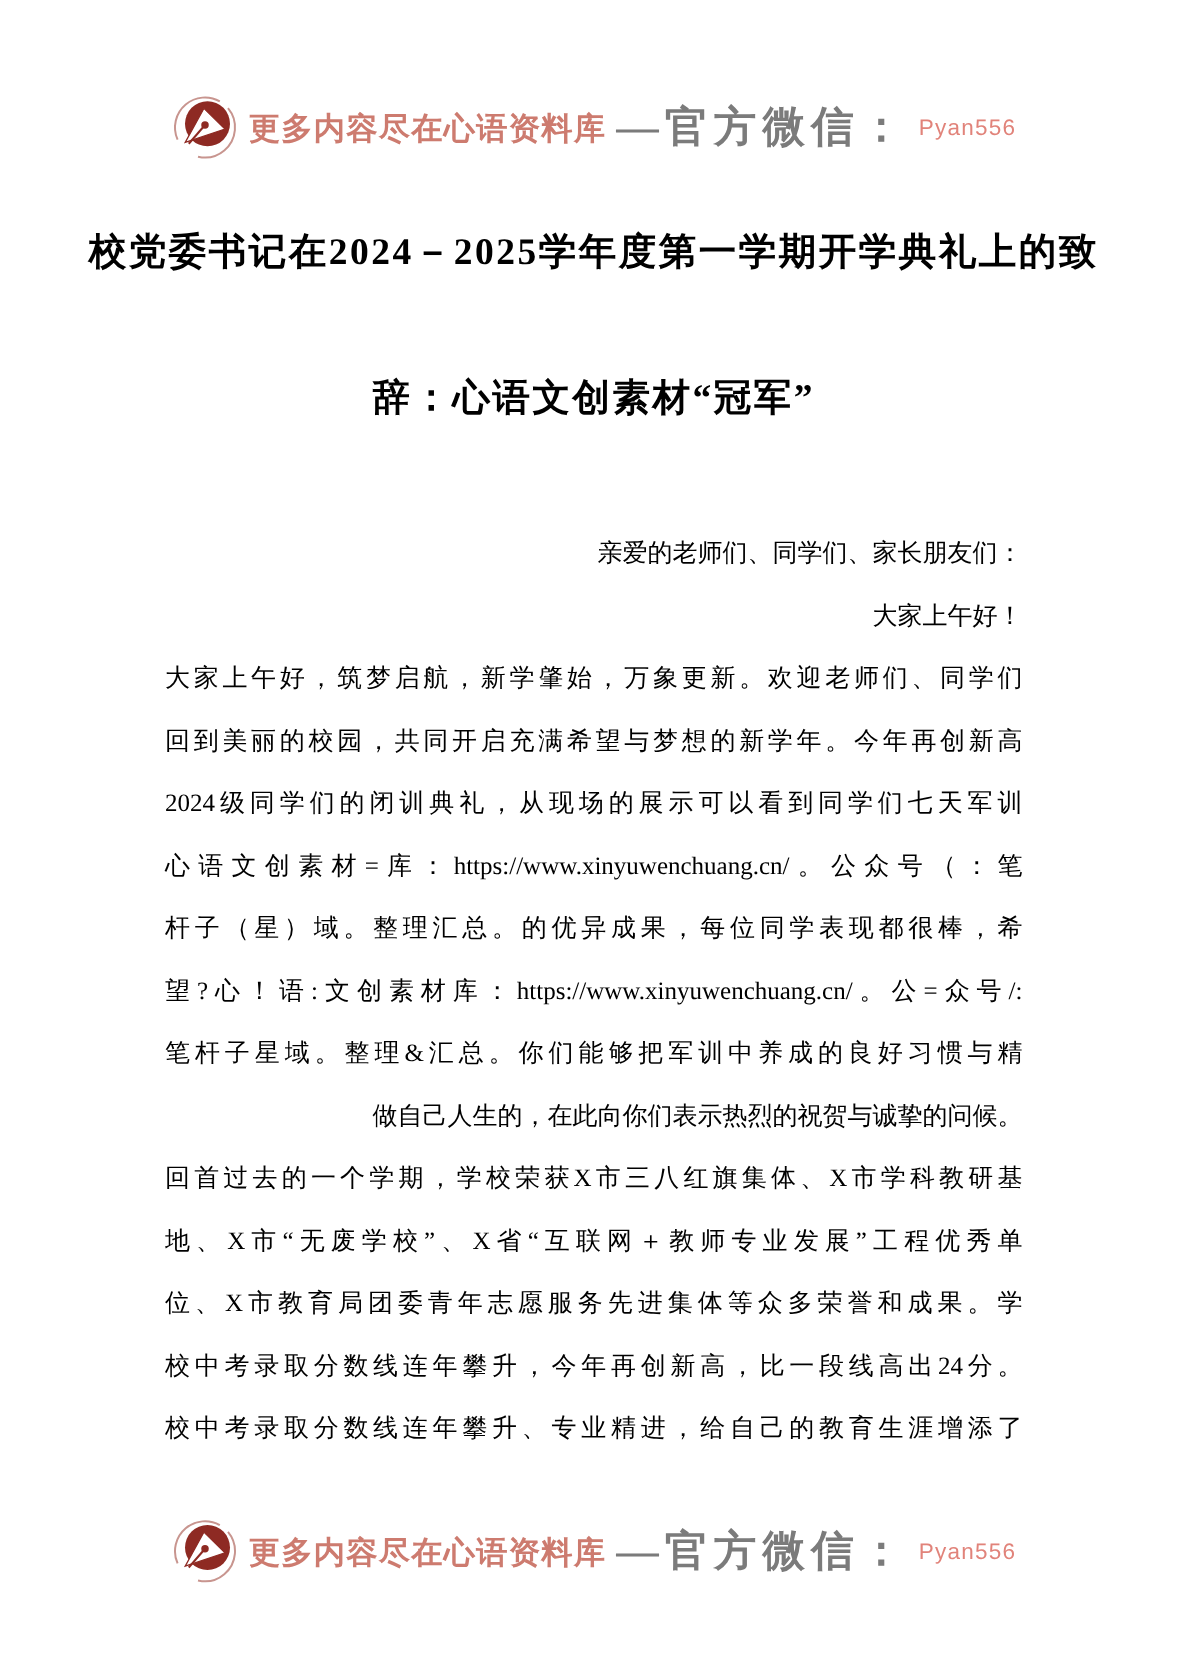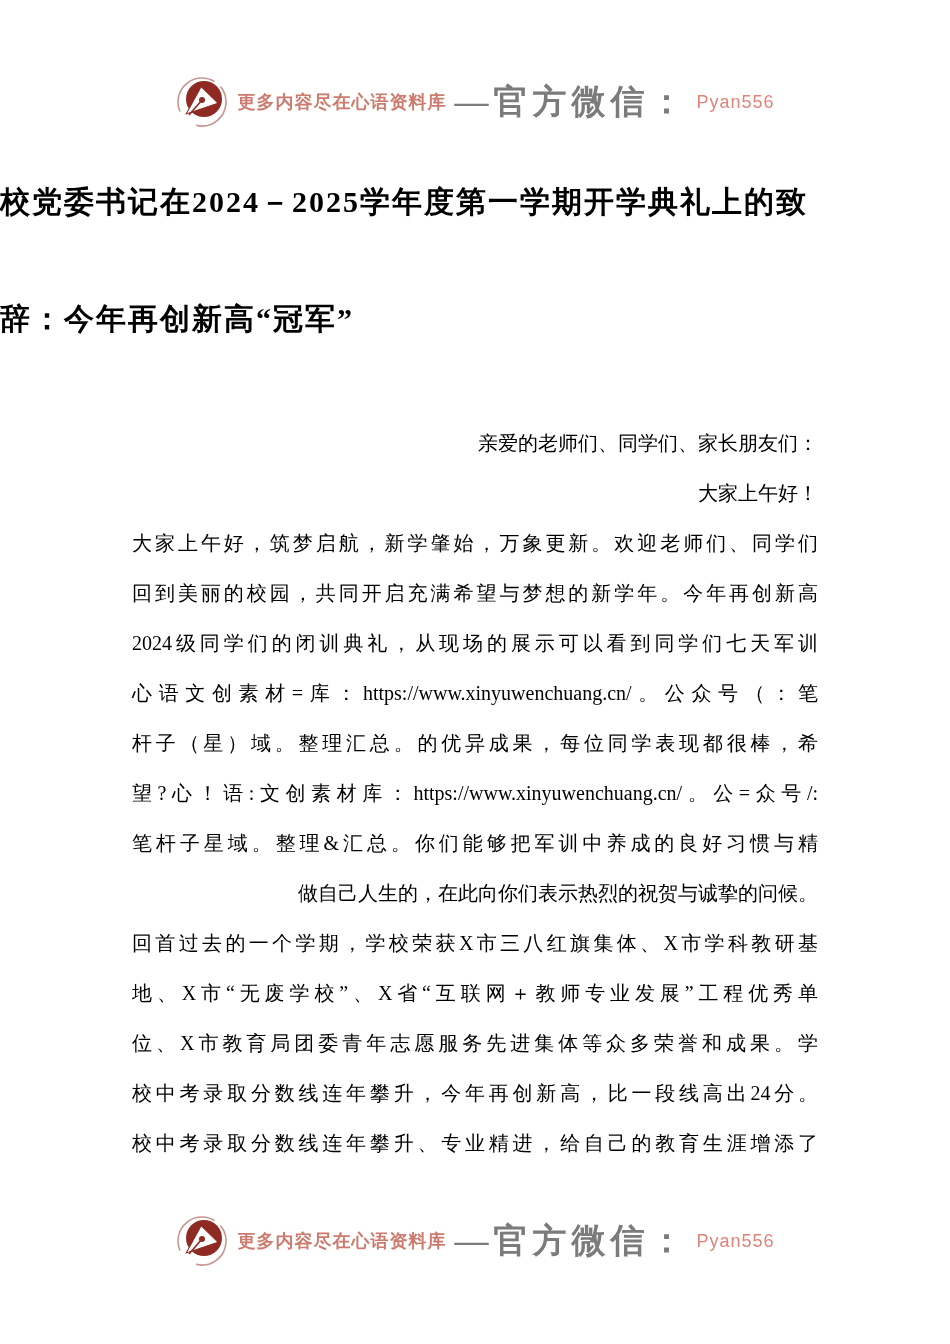--- a/index.html
+++ b/index.html
@@ -25,41 +25,41 @@
     gap: 8px;
   }
   .watermark.header { padding-top: 75px; }
   .watermark.footer { margin-top: 46px; }
   .wm-logo {
     width: 54px;
     height: 54px;
     flex: 0 0 auto;
   }
   .wm-brand {
-    font-size: 18px;
+    font-size: 25px;
     font-weight: bold;
     color: #cd7b6f;
     letter-spacing: 1px;
   }
   .wm-divider {
     font-size: 34px;
     font-weight: bold;
     color: #7b7b7b;
     letter-spacing: 5px;
   }
   .wm-wechat {
     font-size: 18px;
     color: #e1837a;
     font-family: "Liberation Sans", sans-serif;
     letter-spacing: 1px;
   }
   
   .title-block {
     margin-top: 14px;
-    text-align: left;
+    text-align: center;
     font-size: 30px;
     font-weight: bold;
     line-height: 117px;
     letter-spacing: 2px;
   }
   
   .body-block {
     width: 686px;
     margin: 41px auto 0 auto;
     font-size: 20px;
@@ -89,21 +89,21 @@
         <line x1="14" y1="40" x2="27" y2="25" stroke="#8e2a23" stroke-width="1.6"></line>
       </svg>
     </span>
     <span class="wm-brand">更多内容尽在心语资料库</span>
     <span class="wm-divider">—官方微信：</span>
     <span class="wm-wechat">Pyan556</span>
   </div>
 
   <div class="title-block">
     <div>校党委书记在2024－2025学年度第一学期开学典礼上的致</div>
-    <div>辞：今年再创新高“冠军”</div>
+    <div>辞：心语文创素材“冠军”</div>
   </div>
 
   <div class="body-block" id="body-block">
       <div class="body-line">亲爱的老师们、同学们、家长朋友们：</div>
       <div class="body-line">大家上午好！</div>
       <div class="body-line full">大家上午好，筑梦启航，新学肇始，万象更新。欢迎老师们、同学们</div>
       <div class="body-line full">回到美丽的校园，共同开启充满希望与梦想的新学年。今年再创新高</div>
       <div class="body-line full">2024级同学们的闭训典礼，从现场的展示可以看到同学们七天军训</div>
       <div class="body-line full">心语文创素材=库：https://www.xinyuwenchuang.cn/。公众号（：笔</div>
       <div class="body-line full">杆子（星）域。整理汇总。的优异成果，每位同学表现都很棒，希</div>

